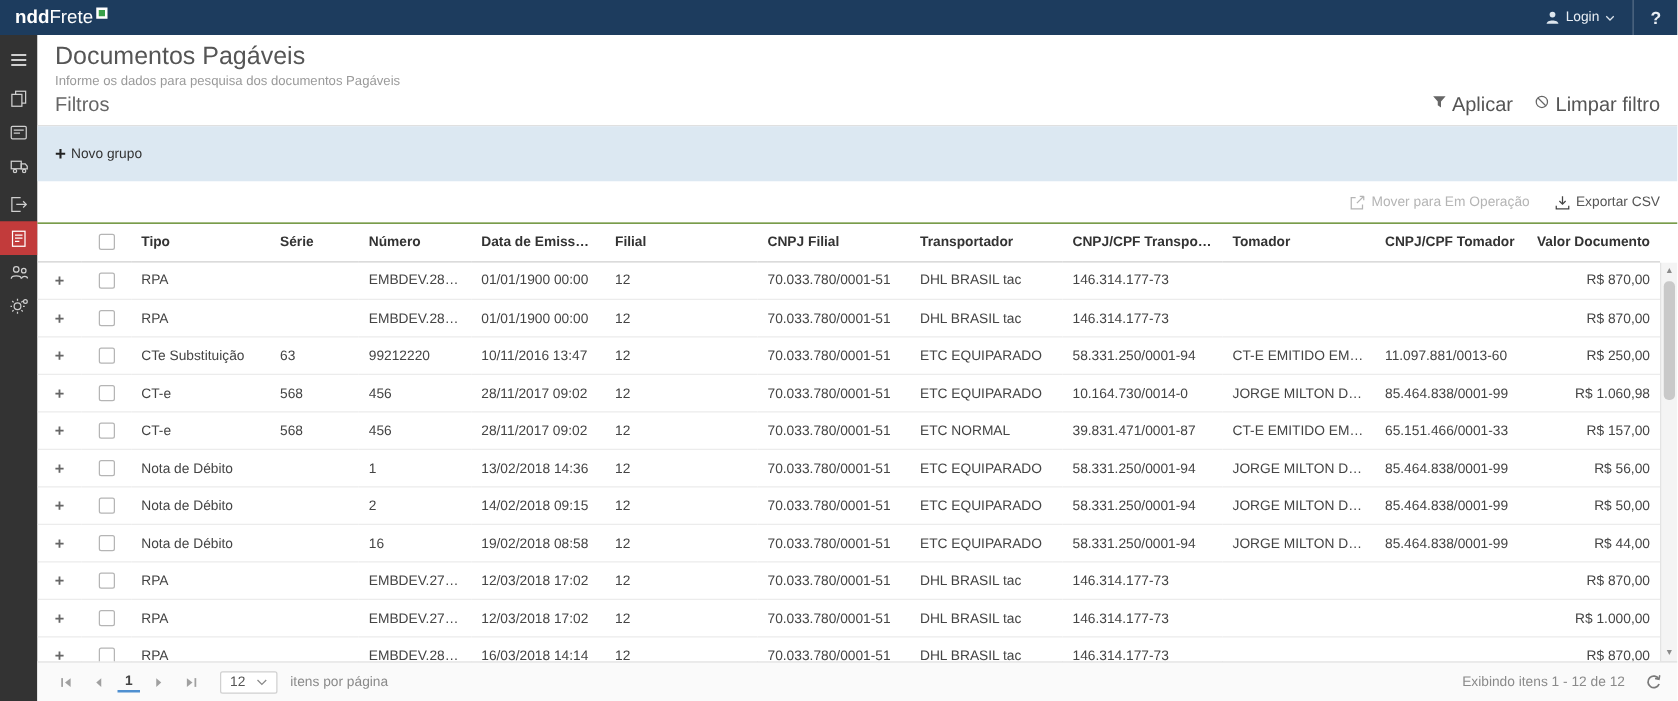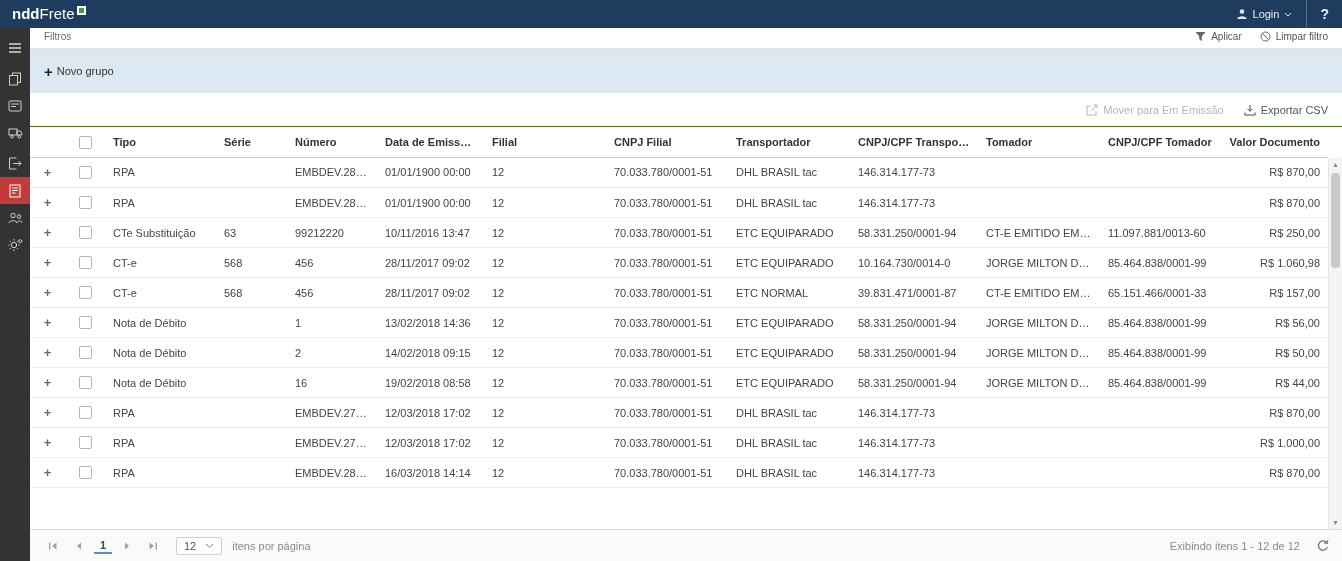--- a/index.html
+++ b/index.html
@@ -35,21 +35,21 @@
   .side-item.active { background:#c23b3b; }
   .side-item.gap { margin-top:4px; }
   .main { flex:1; min-width:0; display:flex; flex-direction:column; background:#fff; }
   
   .page-head { padding:6px 14px 2px; }
   .page-title { margin:0; font-size:20px; font-weight:400; color:#555; }
   .page-sub { font-size:10.5px; color:#9a9a9a; margin-top:2px; }
   
   .filters-bar {
     display:flex; justify-content:space-between; align-items:center;
-    padding:3px 14px 6px; border-bottom:1px solid #e0e0e0; font-size:10px; color:#666;
+    padding:3px 14px 6px; border-bottom:1px solid #e0e0e0; font-size:16px; color:#666;
   }
   .filter-actions { display:flex; gap:18px; }
   .ibtn { display:flex; align-items:flex-start; gap:5px; color:#555; cursor:pointer; text-decoration:none; }
   .filter-area { background:#dce8f2; height:44px; display:flex; align-items:center; padding:0 14px; }
   .new-group { background:none; border:none; font-family:inherit; font-size:11px; color:#333;
     display:flex; align-items:center; gap:4px; cursor:pointer; padding:0; }
   .new-group .plus { font-size:15px; font-weight:bold; line-height:11px; color:#222; }
   
   .toolbar { height:33px; display:flex; justify-content:flex-end; align-items:center; gap:20px; padding:0 14px; font-size:11px; }
   .ibtn.disabled { color:#b5b5b5; cursor:default; }
@@ -189,20 +189,24 @@
         <svg width="15" height="14" viewBox="0 0 15 14" fill="none" stroke="#cfcfcf">
             <circle cx="6" cy="7" r="2.7"></circle>
             <path d="M6 2.6 V1 M6 11.4 V13 M1.6 7 H.4 M10.4 7 h1.4 M2.9 3.9 L1.8 2.8 M9.1 10.1 l1.1 1.1 M2.9 10.1 l-1.1 1.1 M9.1 3.9 l1.1-1.1"></path>
             <circle cx="12.3" cy="3.2" r="1.5"></circle>
           </svg>
       </span>
     </div>
   </div>
 
   <div class="main">
+    <div class="page-head">
+      <h1 class="page-title">Documentos Pagáveis</h1>
+      <div class="page-sub">Informe os dados para pesquisa dos documentos Pagáveis</div>
+    </div>
 
     <div class="filters-bar">
       <span>Filtros</span>
       <div class="filter-actions">
         <a class="ibtn">
           <span>
             <svg width="11" height="11" viewBox="0 0 11 11">
                 <path d="M.5 1 H10.5 L6.8 5.2 V10 L4.2 8.2 V5.2 Z" fill="#666"></path>
               </svg>
           </span>
@@ -228,21 +232,21 @@
     </div>
 
     <div class="toolbar">
       <a class="ibtn disabled">
         <span>
           <svg width="12" height="12" viewBox="0 0 12 12" fill="none" stroke="#b5b5b5">
               <path d="M4.5 2 H1 v9 h9 V7.5"></path>
               <path d="M5.5 6.5 L11 1 M11 1 h-3.2 M11 1 v3.2"></path>
             </svg>
         </span>
-        <span>Mover para Em Emissão</span>
+        <span>Mover para Em Operação</span>
       </a>
       <a class="ibtn">
         <span>
           <svg width="12" height="12" viewBox="0 0 12 12" fill="none" stroke="#444">
               <line x1="6" y1="1" x2="6" y2="7"></line>
               <path d="M3.5 4.8 L6 7.3 L8.5 4.8"></path>
               <path d="M1 8.5 V11 H11 V8.5"></path>
             </svg>
         </span>
         <span>Exportar CSV</span>

